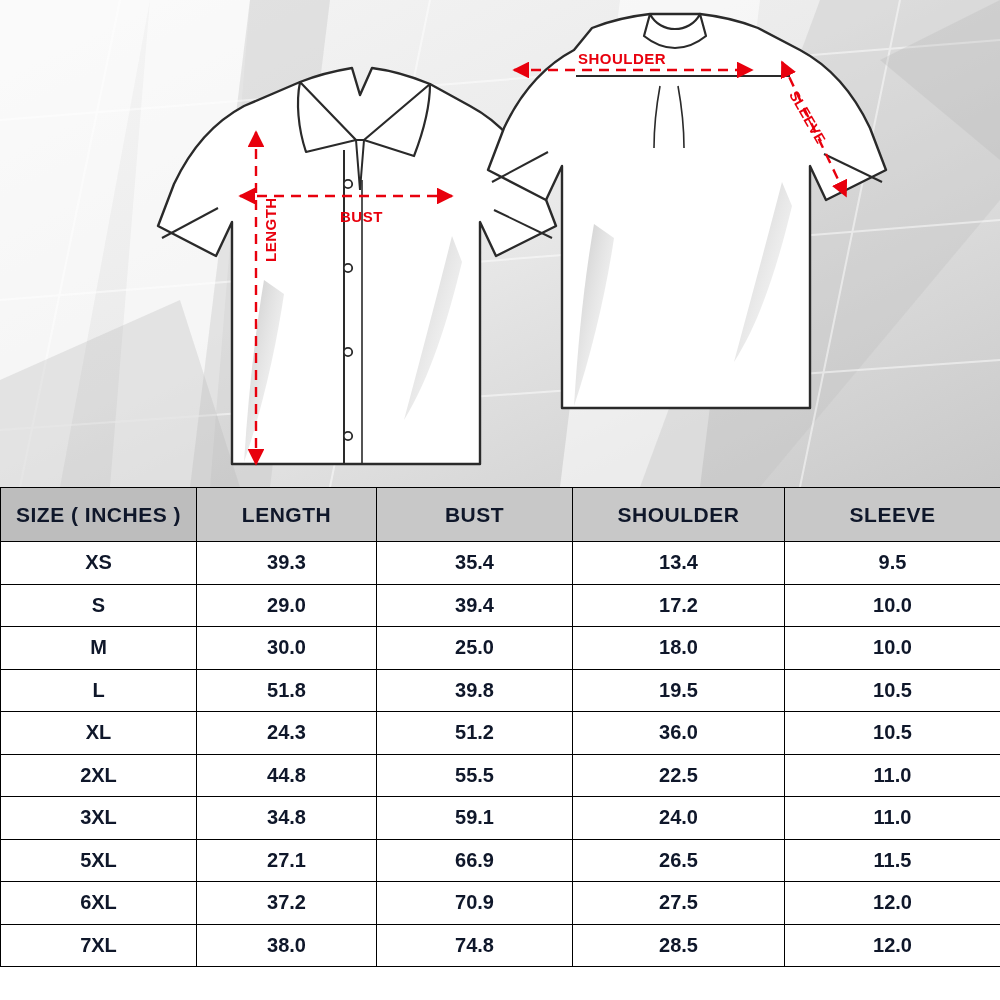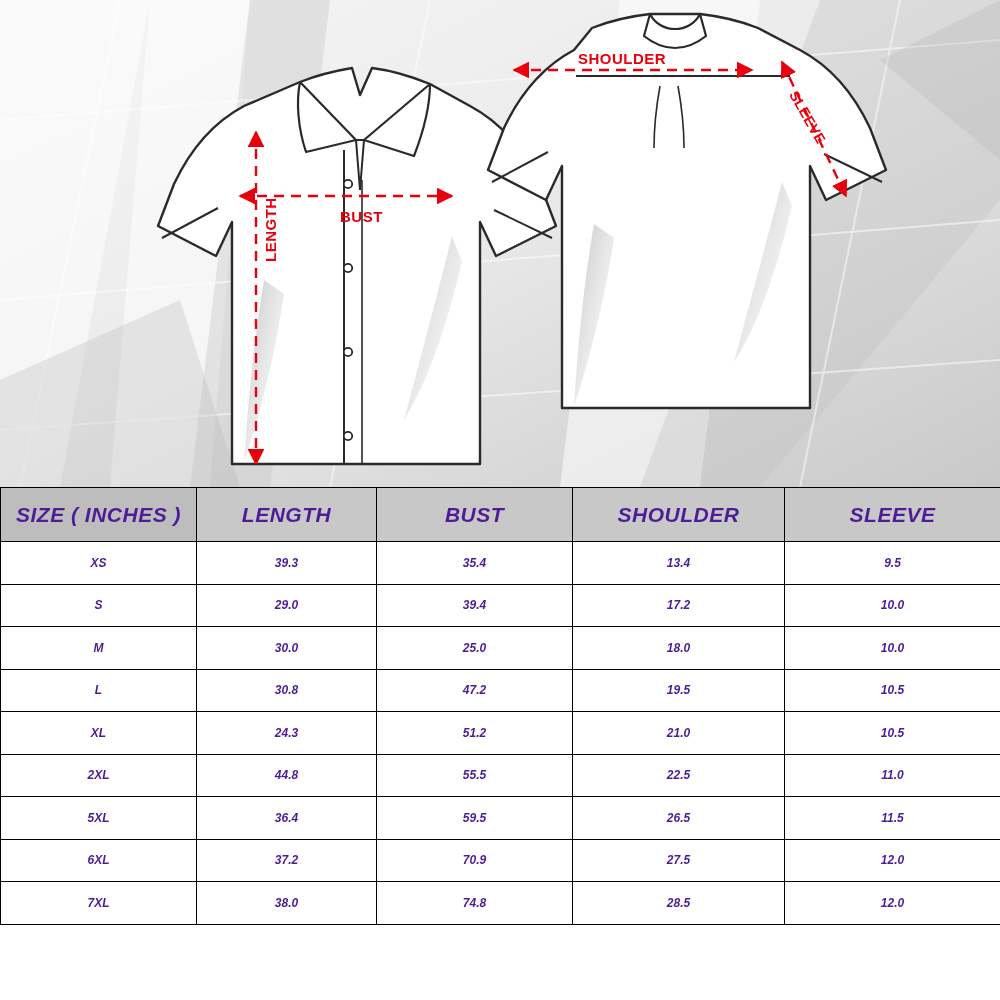--- a/index.html
+++ b/index.html
@@ -62,35 +62,34 @@
   #size-table {
     border-collapse: collapse;
     width: 1000px;
     table-layout: fixed;
     font-family: "Liberation Sans", sans-serif;
   }
   #size-table th, #size-table td {
     border: 1px solid #000000;
     text-align: center;
     font-weight: bold;
-    color: #4c1d95;
-    font-style: italic;
+    color: #0f172a;
   }
   #size-table thead th {
     background: #c8c8c8;
     height: 51px;
     font-size: 21px;
     letter-spacing: 0.5px;
   }
   #size-table thead th.first-col {
     background: #bdbdbd;
   }
   #size-table tbody td {
     height: 39.5px;
-    font-size: 12px;
+    font-size: 20px;
     background: #ffffff;
   }
   col.c1 { width: 196px; }
   col.c2 { width: 180px; }
   col.c3 { width: 196px; }
   col.c4 { width: 212px; }
   col.c5 { width: 216px; }
 </style>
 </head>
 <body>
@@ -259,43 +258,50 @@
         </tr>
         <tr>
           <td>M</td>
           <td>30.0</td>
           <td>25.0</td>
           <td>18.0</td>
           <td>10.0</td>
         </tr>
         <tr>
           <td>L</td>
-          <td>30.8</td>
-          <td>47.2</td>
+          <td>51.8</td>
+          <td>39.8</td>
           <td>19.5</td>
           <td>10.5</td>
         </tr>
         <tr>
           <td>XL</td>
           <td>24.3</td>
           <td>51.2</td>
-          <td>21.0</td>
+          <td>36.0</td>
           <td>10.5</td>
         </tr>
         <tr>
           <td>2XL</td>
           <td>44.8</td>
           <td>55.5</td>
           <td>22.5</td>
           <td>11.0</td>
         </tr>
         <tr>
+          <td>3XL</td>
+          <td>34.8</td>
+          <td>59.1</td>
+          <td>24.0</td>
+          <td>11.0</td>
+        </tr>
+        <tr>
           <td>5XL</td>
-          <td>36.4</td>
-          <td>59.5</td>
+          <td>27.1</td>
+          <td>66.9</td>
           <td>26.5</td>
           <td>11.5</td>
         </tr>
         <tr>
           <td>6XL</td>
           <td>37.2</td>
           <td>70.9</td>
           <td>27.5</td>
           <td>12.0</td>
         </tr>

